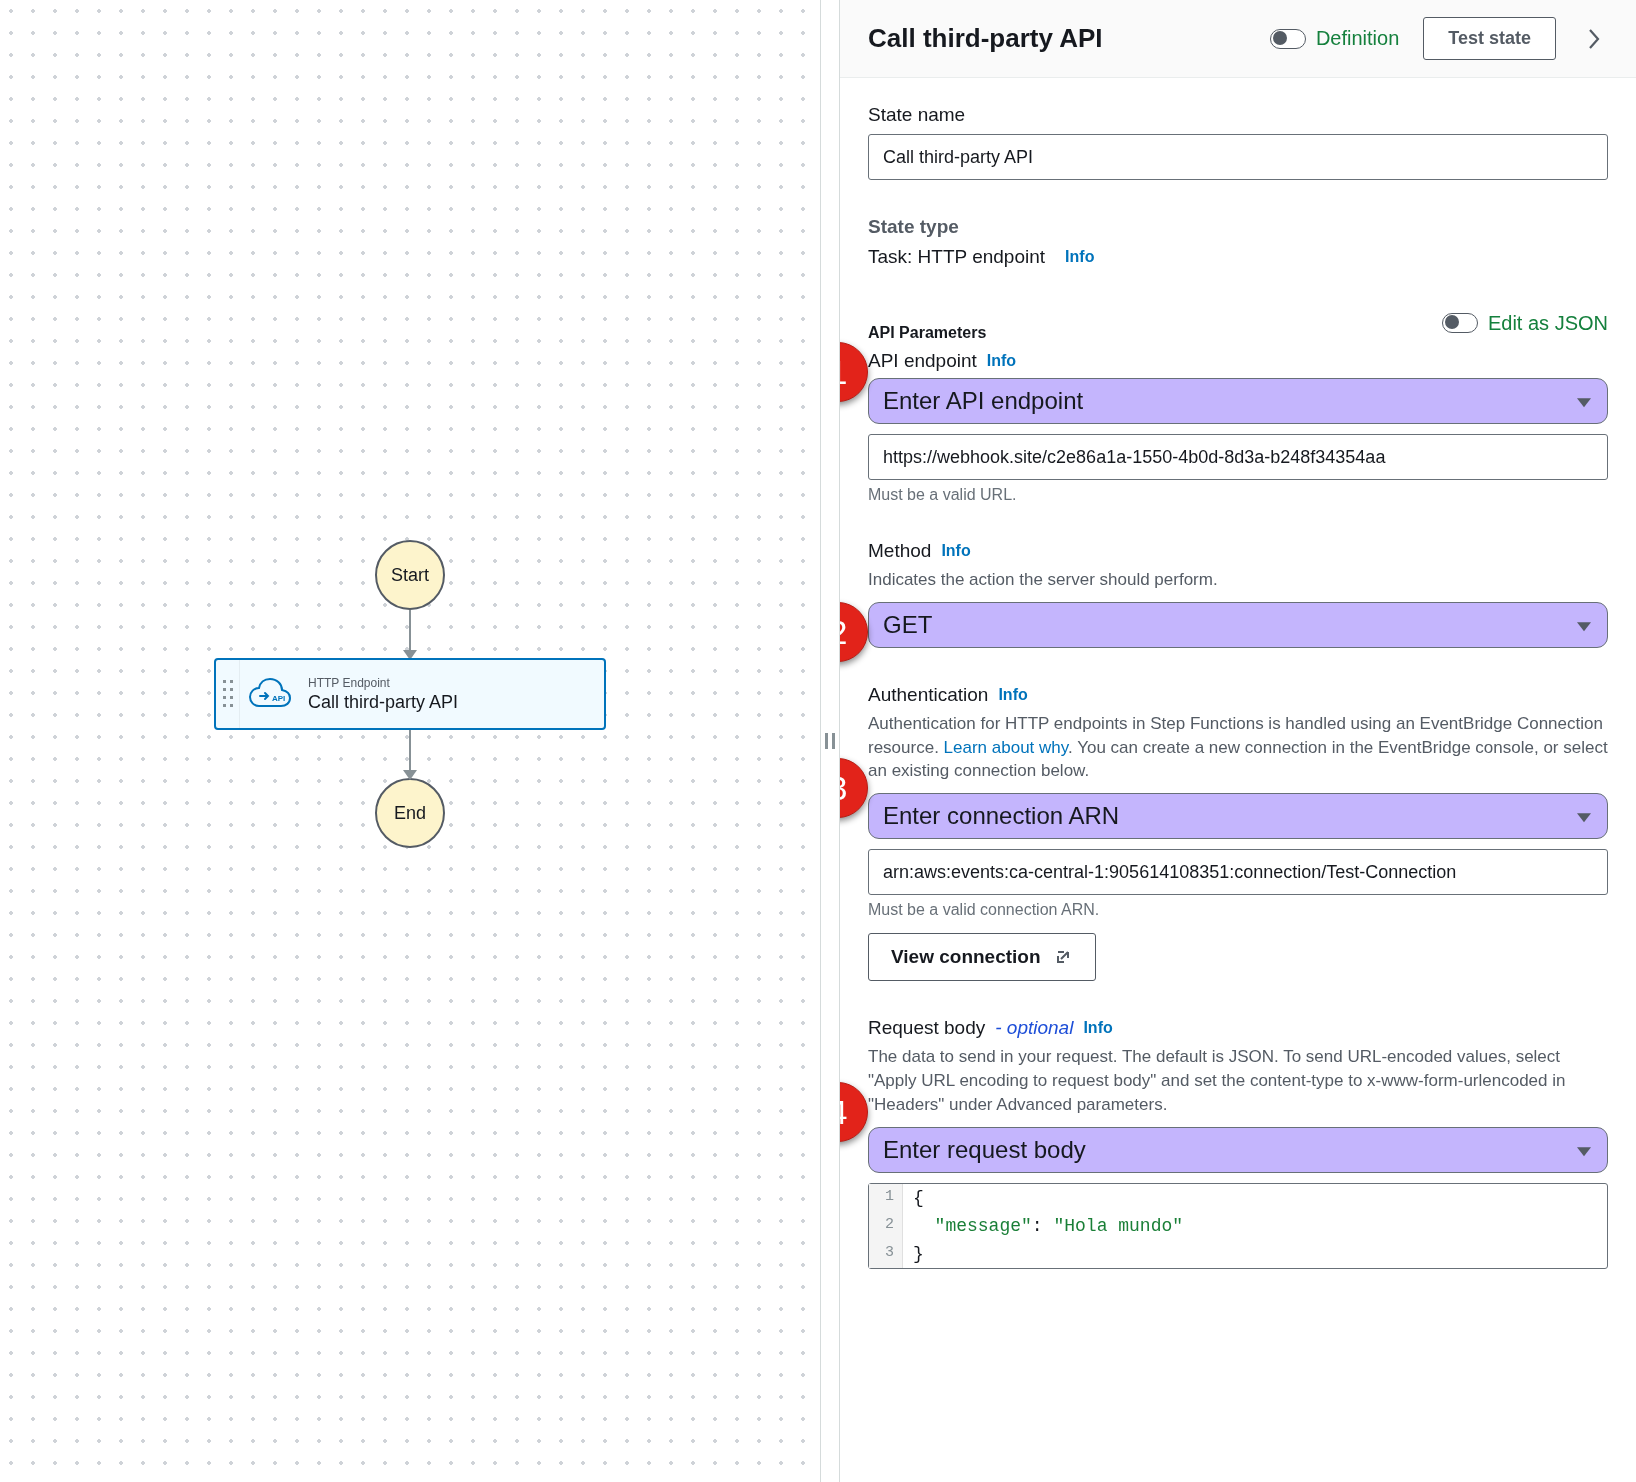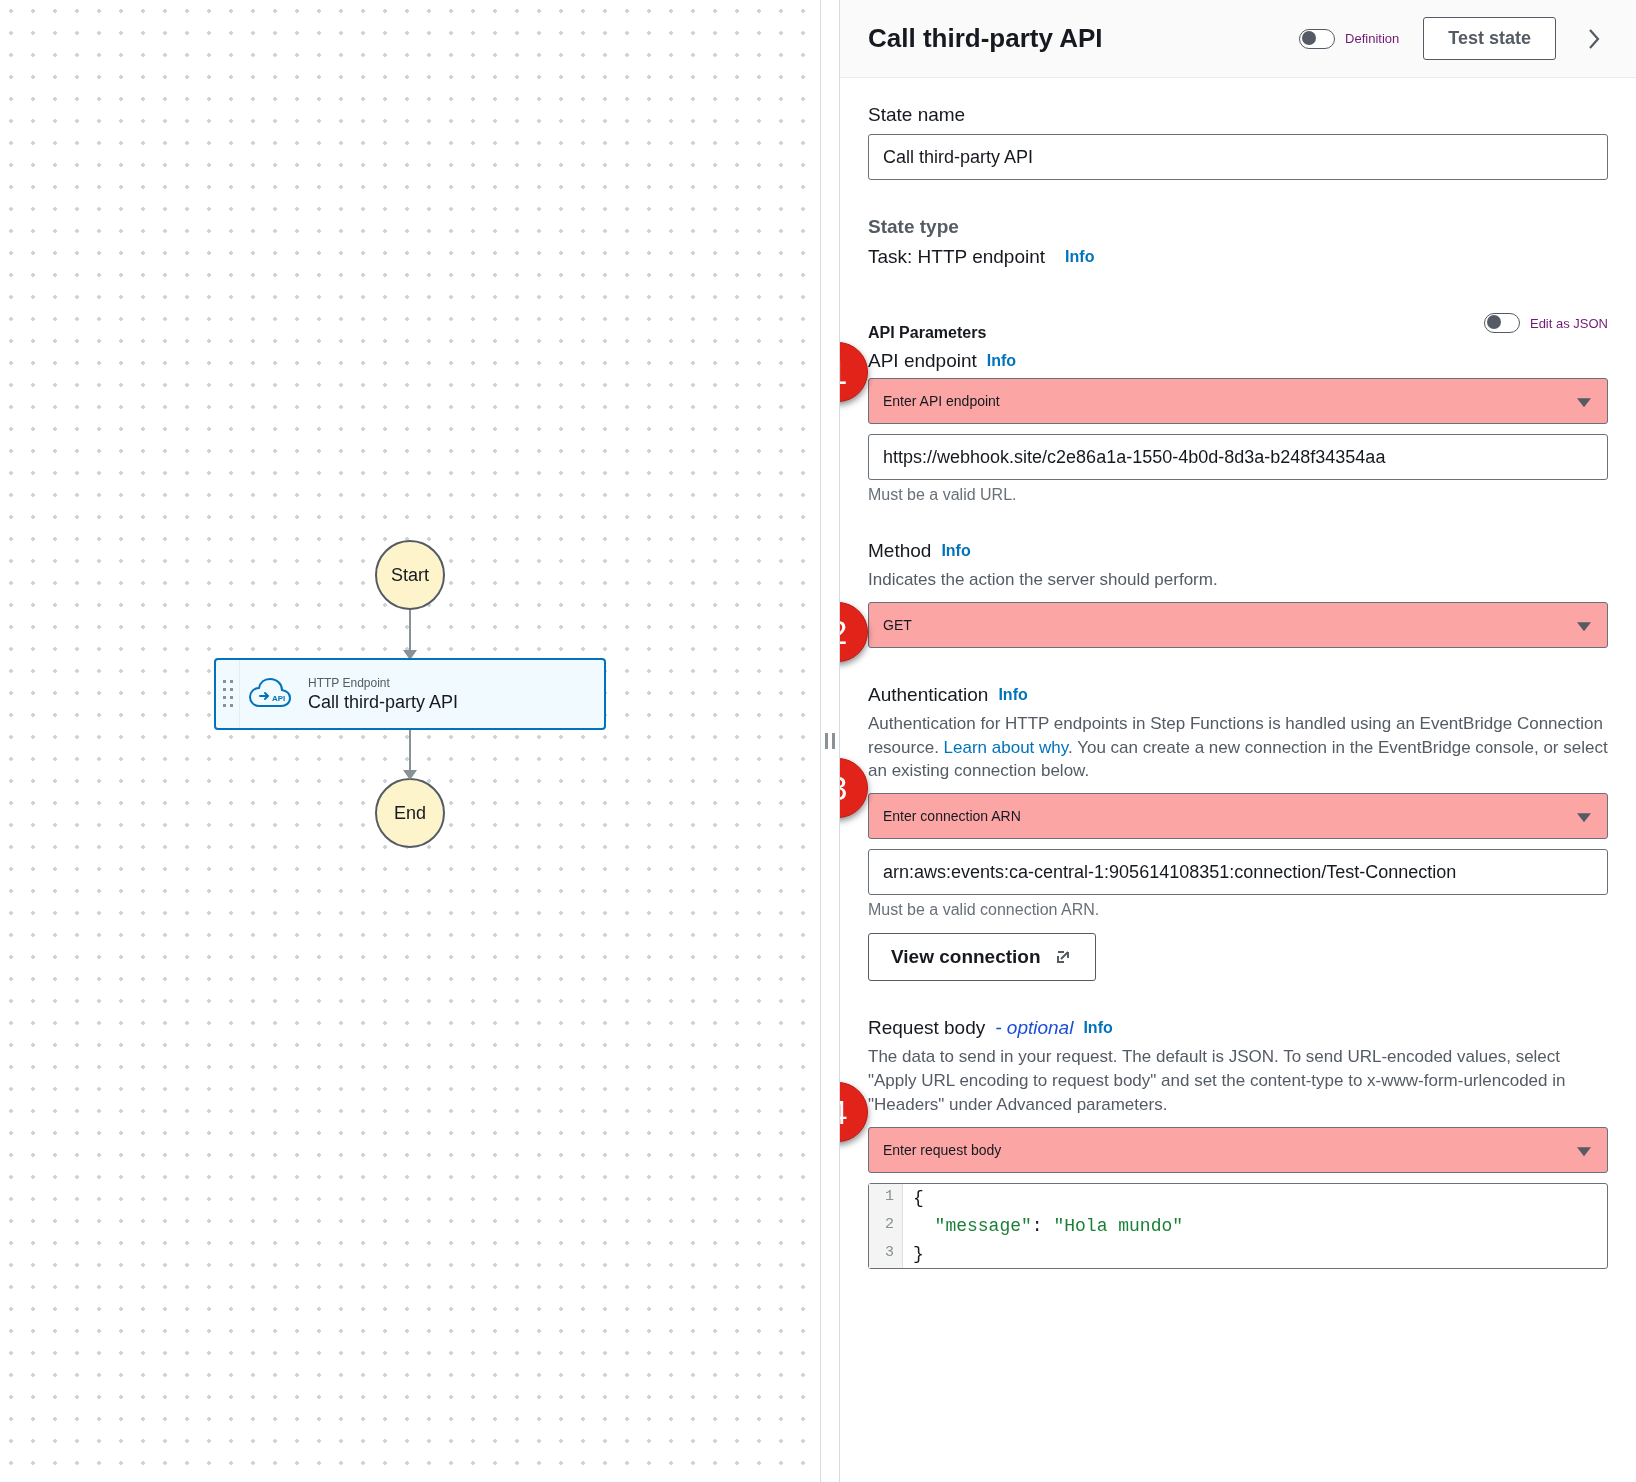--- a/index.html
+++ b/index.html
@@ -128,22 +128,22 @@
   .panel-title {
     font-size: 26px;
     font-weight: 700;
     color: #16191f;
     flex: 1;
   }
   .toggle-wrap {
     display: flex;
     align-items: center;
     gap: 10px;
-    font-size: 13px;
-    color: #701a75;
+    font-size: 20px;
+    color: #15803d;
   }
   .toggle {
     width: 36px;
     height: 20px;
     border-radius: 20px;
     background: #fff;
     border: 1.5px solid #545b64;
     position: relative;
     cursor: pointer;
   }
@@ -209,24 +209,24 @@
   .param-head {
     display:flex; align-items:center; justify-content:space-between;
     margin-bottom: 8px;
   }
   .param-head h2 { font-size:16px; font-weight:700;margin-top:20px; }
 
   .select {
     width:100%;
     height:46px;
     border:1.5px solid #687078;
-    border-radius:3px;
+    border-radius:11px;
     padding:0 44px 0 14px;
-    font-size:14px;
-    background:#fca5a5;
+    font-size:24px;
+    background:#c4b5fd;
     color:#16191f;
     position:relative;
     display:flex;
     align-items:center;
     cursor:pointer;
     margin-bottom:10px;
   }
   .select::after{
     content:"";
     position:absolute;

